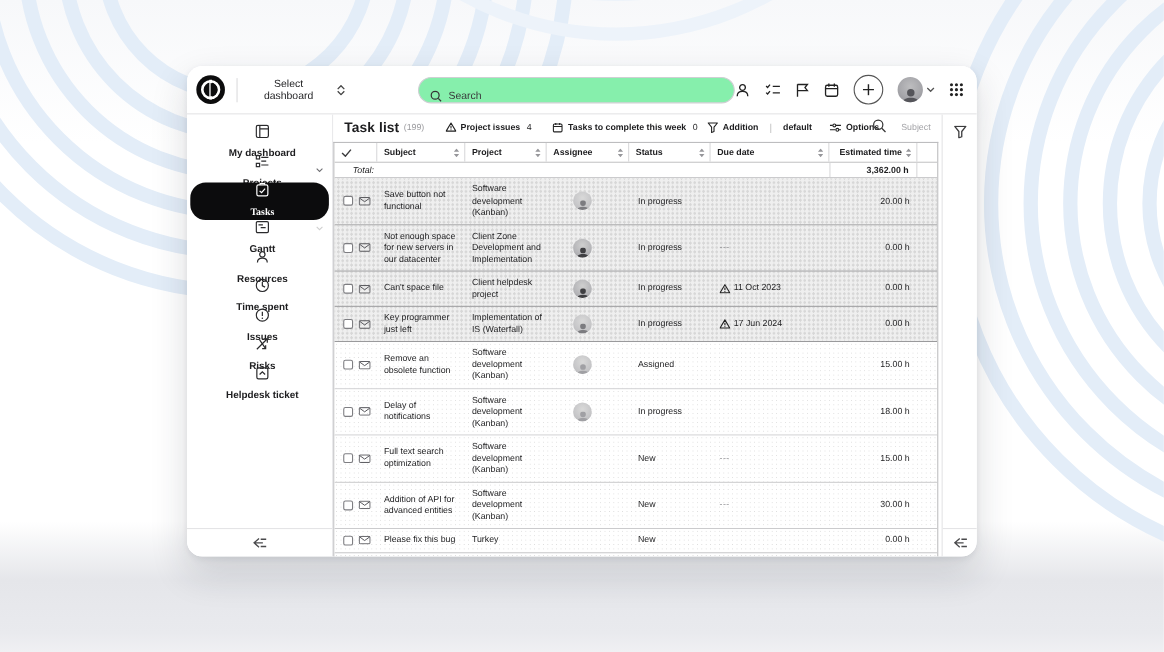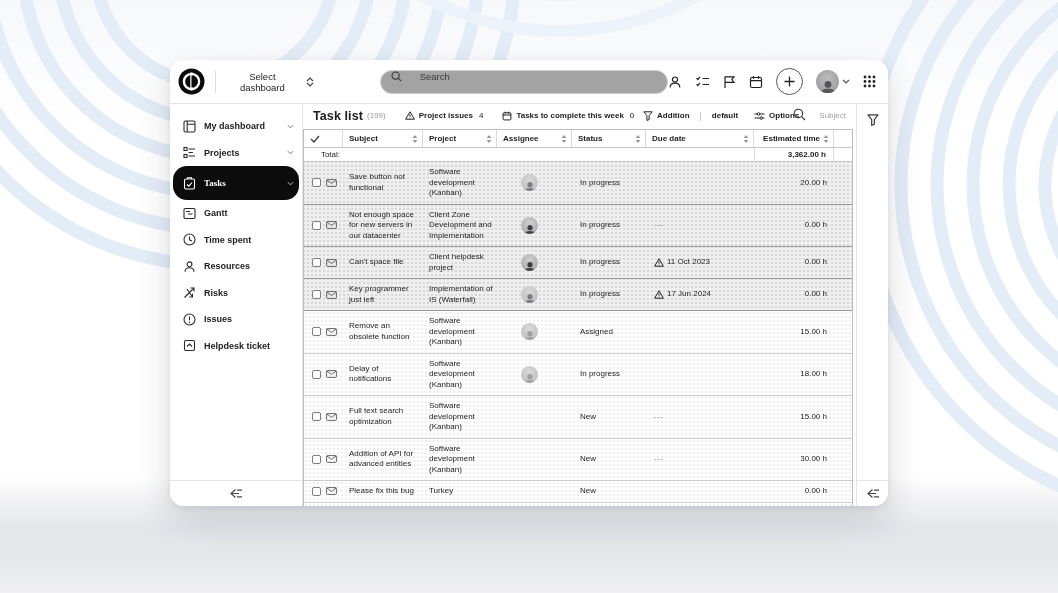--- a/index.html
+++ b/index.html
@@ -19,34 +19,34 @@
   
   .topbar { position:absolute; left:0; top:0; right:0; height:44px; display:flex; align-items:center;
     padding:0 12px 0 8px; border-bottom:1px solid #e4e4e6; background:#fff; z-index:5; }
   .logo { width:27px; height:27px; flex:0 0 auto; cursor:pointer; }
   .vdiv { width:1px; height:22px; background:#dcdcde; margin:0 10px; }
   .dash-select { display:flex; align-items:center; gap:7px; background:none; border:none; cursor:pointer;
     font-family:inherit; font-size:9.5px; color:#1d1d1f; }
   .updown { display:flex; flex-direction:column; line-height:4px; color:#555; }
   .updown svg { display:block; }
   .search-pill { height:24px; width:292px; margin-left:66px; border:1px solid #cfcfd3; border-radius:13px;
-    display:flex; align-items:flex-start; gap:18px; padding:0 10px; cursor:text; background:#a3a3a3; }
+    display:flex; align-items:flex-end; gap:6px; padding:0 10px; cursor:text; background:#86efac; }
   .search-pill .ph { font-size:9.5px; color:#3a3a3c; }
   .top-icons { margin-left:auto; display:flex; align-items:center; gap:13px; }
   .tico { background:none; border:none; cursor:pointer; display:flex; align-items:center; padding:0; }
   .plus-btn { width:27px; height:27px; border:1px solid #555; border-radius:50%; background:#fff;
     display:flex; align-items:center; justify-content:center; cursor:pointer; }
   .avatar-wrap { display:flex; align-items:center; gap:3px; cursor:pointer; }
   .avatar { width:23px; height:23px; border-radius:50%; background:radial-gradient(circle at 50% 38%, #bdbdbf 0%, #a7a7ab 55%, #8e8e94 100%); overflow:hidden; position:relative; }
   .avatar svg { position:absolute; bottom:-1px; left:50%; transform:translateX(-50%); }
   
   .sidebar { position:absolute; left:0; top:44px; bottom:0; width:133px; border-right:1px solid #e4e4e6; background:#fff; }
   .side-nav { padding-top:9px; }
   .s-item { display:flex; align-items:center; gap:8px; height:26.5px; padding:0 8px 0 13px;
-    font-size:9px; font-weight:bold; color:#1d1d1f; cursor:pointer; position:relative; }
+    font-size:9px; font-weight:bold; color:#1d1d1f; cursor:pointer; position:relative;flex-direction:column; }
   .s-item .s-icon { width:13px; height:13px; flex:0 0 auto; display:flex; align-items:center; justify-content:center; color:#2a2a2c; }
   .s-item .s-chev { margin-left:auto; color:#6e6e72; display:flex; }
   .s-item.active { background:#0c0c0d; color:#fff; border-radius:14px; margin:0 3px; padding:0 5px 0 10px; height:34px;font-family:Liberation Serif, serif; }
   .s-item.active .s-icon { color:#fff; }
   .s-item.active .s-chev { color:#cfcfcf; }
   .side-foot { position:absolute; left:0; right:0; bottom:0; height:26px; border-top:1px solid #e4e4e6;
     display:flex; align-items:center; justify-content:center; }
   .collapse-btn { background:none; border:none; cursor:pointer; color:#4a4a4c; display:flex; }
   
   .right-panel { position:absolute; right:0; top:44px; bottom:0; width:32px; background:#fff; border-left:1px solid #e4e4e6; }
@@ -74,21 +74,21 @@
   .grid { display:grid; grid-template-columns:39px 80px 74px 75px 74px 108px 80px 1fr; }
   .t-head { height:18px; border-bottom:1px solid #c6c6c8; }
   .t-head .hc { display:flex; align-items:center; font-size:8px; font-weight:bold; padding:0 4px 0 6px;
     border-right:1px solid #d9d9db; cursor:pointer; }
   .t-head .hc:last-child { border-right:none; }
   .t-head .sort { margin-left:auto; color:#8b8b8f; display:flex; }
   .t-head .hc.right { justify-content:flex-end; }
   .t-head .hc.right .sort { margin-left:3px; }
   .t-total { height:14px; border-bottom:1px solid #c6c6c8; font-size:8px; }
   .t-total .tc { display:flex; align-items:center; }
-  .t-total .tc.lbl { justify-content:flex-end; padding-right:3px; font-weight:normal; }
+  .t-total .tc.lbl { justify-content:flex-end; padding-right:3px; font-weight:normal;font-style:italic; }
   .t-total .tc.val { justify-content:flex-end; padding-right:7px; font-weight:bold;
     border-left:1px solid #d9d9db; border-right:1px solid #d9d9db; }
   .rows { flex:1 1 auto; display:flex; flex-direction:column; overflow:hidden; }
   .t-row { border-bottom:1px solid #cbcbcd; cursor:pointer; position:relative;
     background-image:radial-gradient(#dadada 0.6px, transparent 0.8px); background-size:4px 4px; background-color:#fff; }
   .t-row.hatched { background-color:#efefef;
     background-image:
       repeating-linear-gradient(45deg, rgba(0,0,0,.10) 0 1px, transparent 1px 4.4px),
       repeating-linear-gradient(135deg, rgba(0,0,0,.10) 0 1px, transparent 1px 4.4px);
     border-bottom:1px solid #9a9a9c; }
@@ -284,62 +284,62 @@
               <rect x="1" y="1.5" width="11" height="10" rx="1.2"></rect>
               <path d="M3 4.5 H7 M5 7 H9.5"></path>
             </svg>
           </span>
     <span class="s-label">Gantt</span>
 
   </div>
 
   <div class="s-item">
     <span class="s-icon">
+            <svg width="13" height="13" viewBox="0 0 14 14" fill="none" stroke="currentColor" stroke-width="1.2">
+              <circle cx="7" cy="4.6" r="2.6"></circle>
+              <path d="M2.2 12.6 c0-2.7 2.1-4.3 4.8-4.3 s4.8 1.6 4.8 4.3"></path>
+            </svg>
+          </span>
+    <span class="s-label">Resources</span>
+
+  </div>
+
+  <div class="s-item">
+    <span class="s-icon">
             <svg width="13" height="13" viewBox="0 0 13 13" fill="none" stroke="currentColor" stroke-width="1.1">
               <circle cx="6.5" cy="6.5" r="5.5"></circle>
               <path d="M6.5 3.4 V6.8 L9 8"></path>
             </svg>
           </span>
     <span class="s-label">Time spent</span>
 
   </div>
 
   <div class="s-item">
     <span class="s-icon">
-            <svg width="13" height="13" viewBox="0 0 14 14" fill="none" stroke="currentColor" stroke-width="1.2">
-              <circle cx="7" cy="4.6" r="2.6"></circle>
-              <path d="M2.2 12.6 c0-2.7 2.1-4.3 4.8-4.3 s4.8 1.6 4.8 4.3"></path>
-            </svg>
-          </span>
-    <span class="s-label">Resources</span>
+            <svg width="13" height="13" viewBox="0 0 13 13" fill="none" stroke="currentColor" stroke-width="1.1">
+              <circle cx="6.5" cy="6.5" r="5.5"></circle>
+              <path d="M6.5 3.4 V7.2"></path>
+              <circle cx="6.5" cy="9.3" r="0.7" fill="currentColor" stroke="none"></circle>
+            </svg>
+          </span>
+    <span class="s-label">Issues</span>
 
   </div>
 
   <div class="s-item">
     <span class="s-icon">
             <svg width="13" height="13" viewBox="0 0 13 13" fill="none" stroke="currentColor" stroke-width="1.1">
               <path d="M1.5 11.5 L11 2"></path>
               <path d="M7.5 2 H11 V5.5"></path>
               <path d="M4 3 L9.5 11"></path>
               <path d="M9.5 7.8 V11 H6.3"></path>
             </svg>
           </span>
     <span class="s-label">Risks</span>
-
-  </div>
-
-  <div class="s-item">
-    <span class="s-icon">
-            <svg width="13" height="13" viewBox="0 0 13 13" fill="none" stroke="currentColor" stroke-width="1.1">
-              <circle cx="6.5" cy="6.5" r="5.5"></circle>
-              <path d="M6.5 3.4 V7.2"></path>
-              <circle cx="6.5" cy="9.3" r="0.7" fill="currentColor" stroke="none"></circle>
-            </svg>
-          </span>
-    <span class="s-label">Issues</span>
 
   </div>
 
   <div class="s-item">
     <span class="s-icon">
             <svg width="13" height="13" viewBox="0 0 13 13" fill="none" stroke="currentColor" stroke-width="1.1">
               <rect x="1.5" y="1.5" width="10" height="10" rx="1.5"></rect>
               <path d="M4 7.5 L6.5 5 L9 7.5"></path>
             </svg>
           </span>

